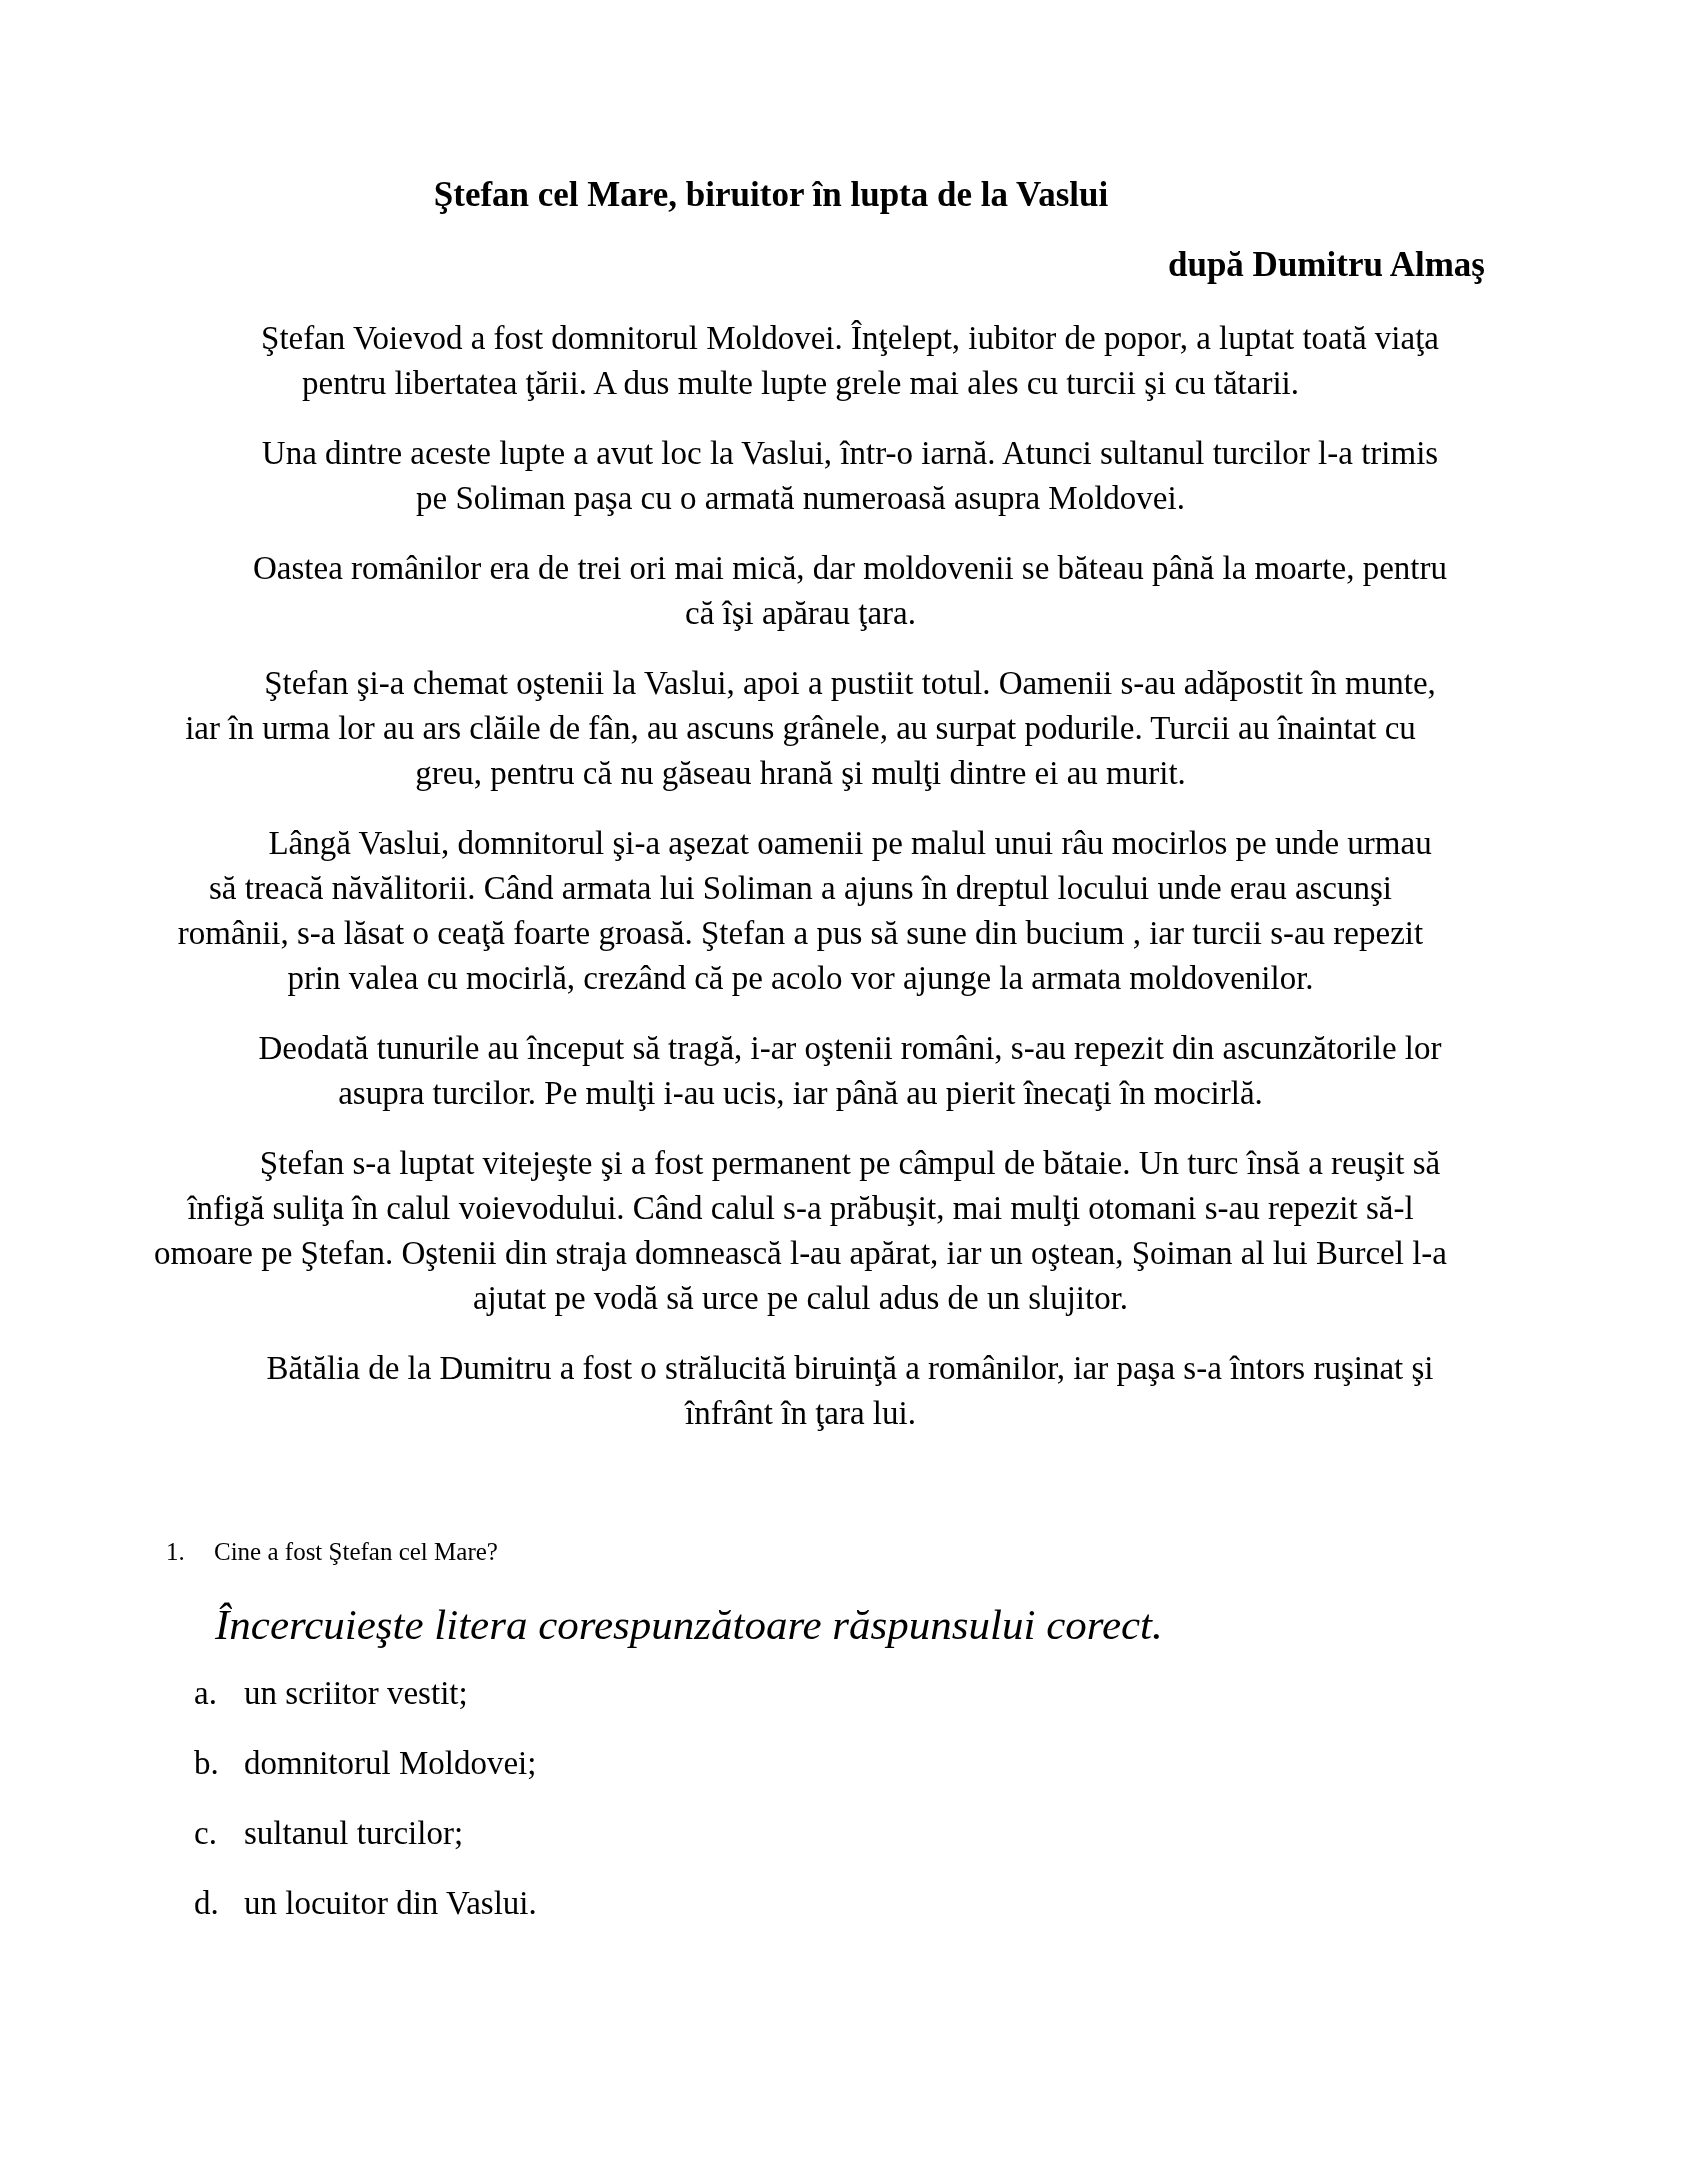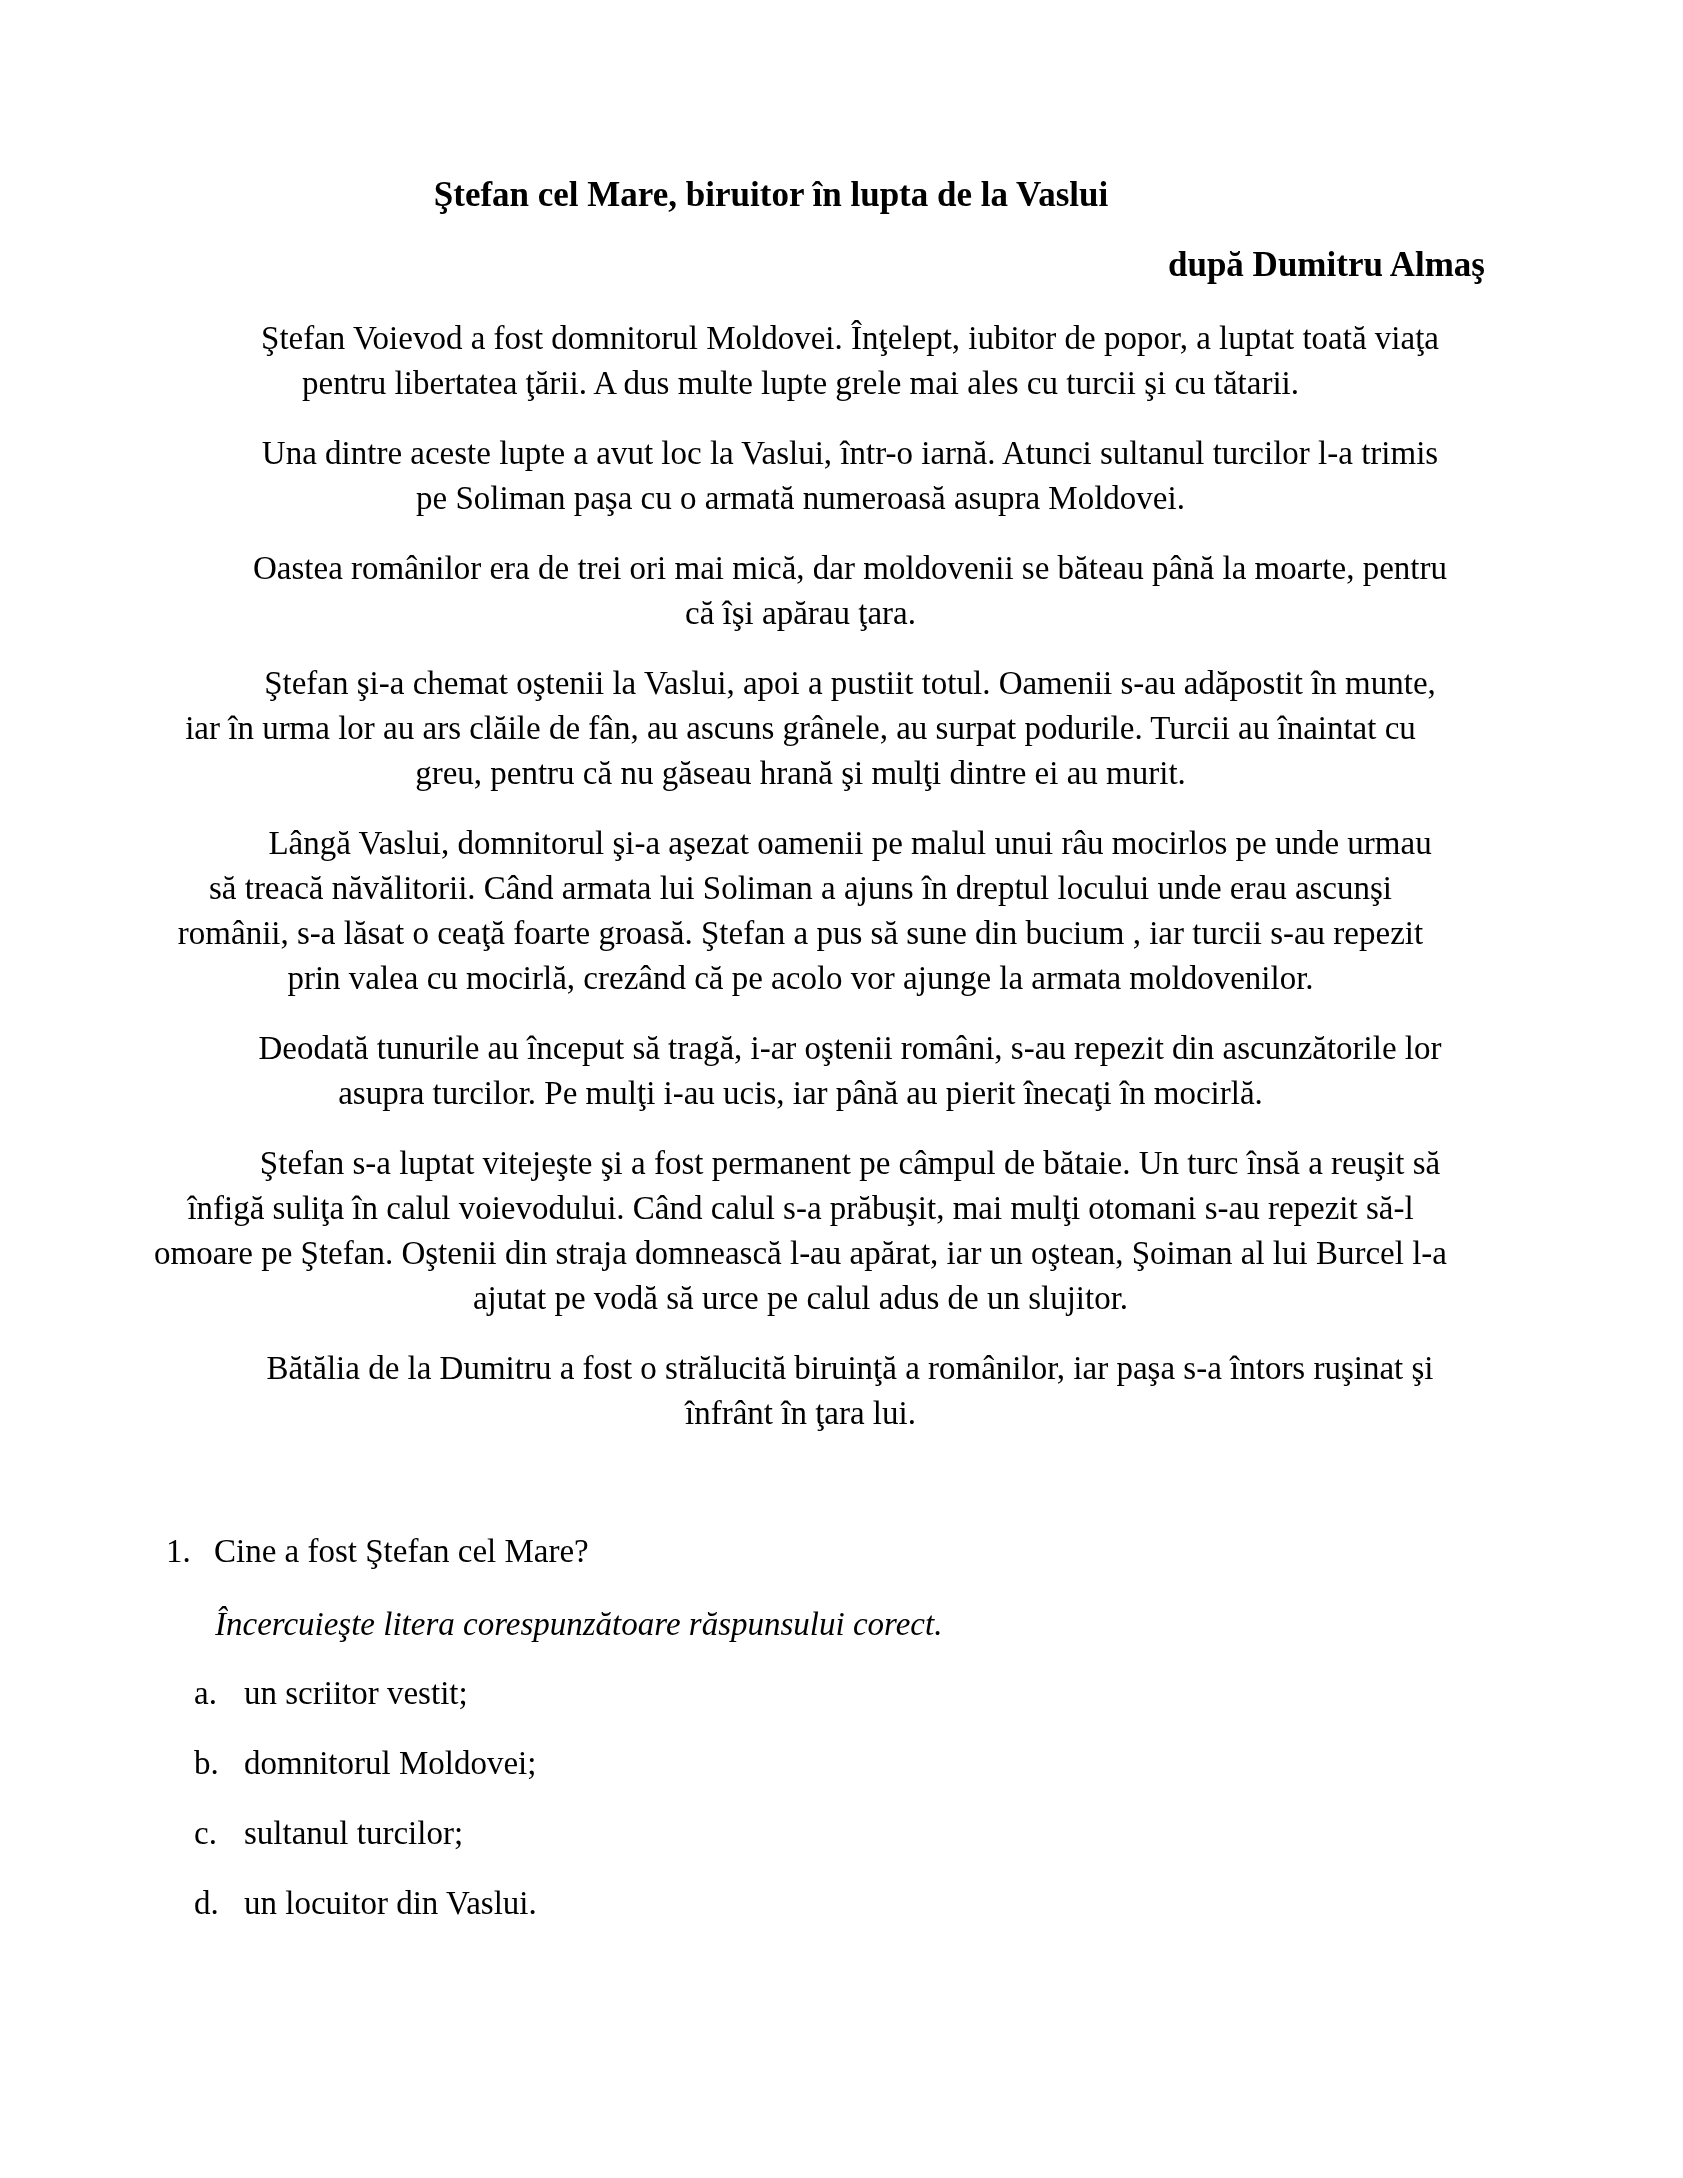--- a/index.html
+++ b/index.html
@@ -40,30 +40,30 @@
     font-size: 33px;
     line-height: 45px;
     white-space: pre;
     text-indent: 99px;
     margin: 0 0 25px 0;
   }
   .question-section {
     margin-top: 93px;
   }
   .q-line {
-    font-size: 33px;
+    font-size: 25px;
     line-height: 45px;
     margin-left: 50px;
   }
   .q-num {
     display: inline-block;
     width: 48px;
   }
   .instruction {
-    font-size: 33px;
+    font-size: 43px;
     line-height: 45px;
     font-style: italic;
     margin: 28px 0 0 99px;
   }
   .options {
     margin-top: 24px;
   }
   .option {
     font-size: 33px;
     line-height: 45px;

